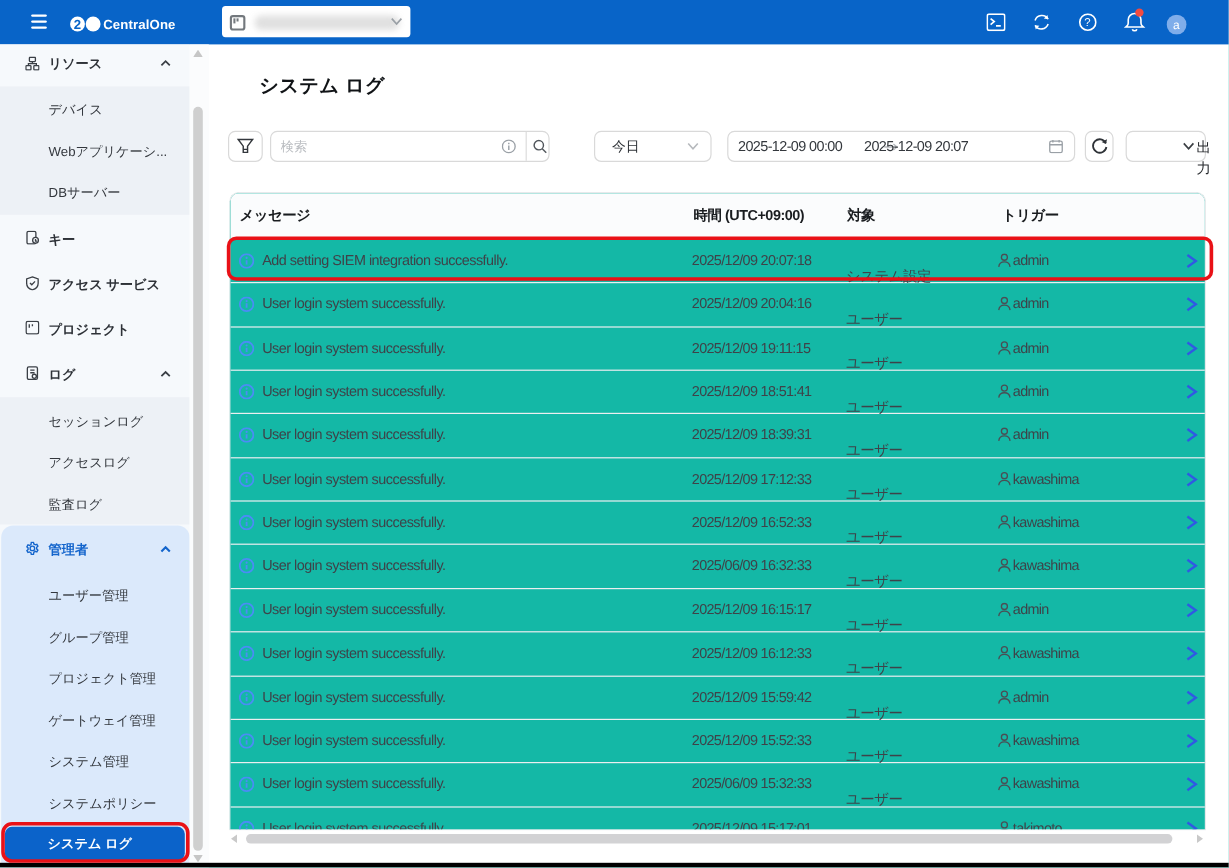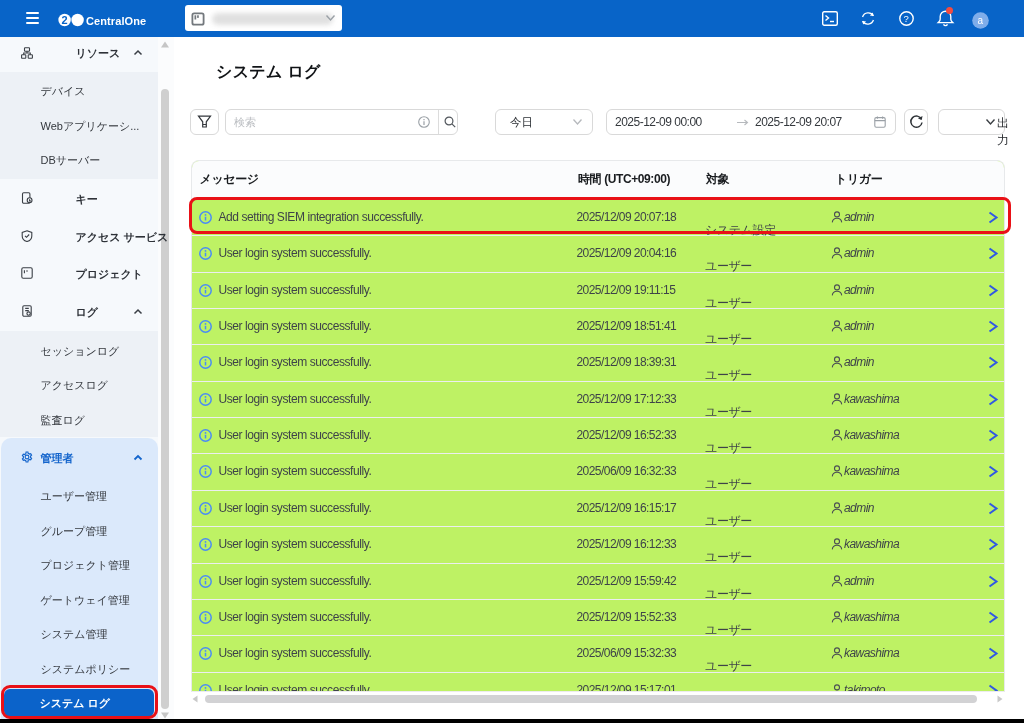--- a/index.html
+++ b/index.html
@@ -11,43 +11,43 @@
 .hamb { position:absolute; left:26px; top:12px; width:13px; height:13px; }
 .hamb div { position:absolute; left:0; width:13px; height:2px; background:#fff; border-radius:1px; }
 .logotxt { position:absolute; left:86px; top:14.5px; color:#fff; font-size:11px; font-weight:bold; letter-spacing:0.1px; }
 .projdd { position:absolute; left:185px; top:5px; width:157px; height:26px; background:#fff; border-radius:3px; }
 .blurblob { position:absolute; left:27px; top:7.5px; width:121px; height:12px; background:#e0e0e0; border-radius:6px; filter:blur(2.5px); }
 
 .side { position:absolute; left:0; top:37px; width:158px; height:686px; background:#f6f9fc; }
 .blk { position:absolute; left:0; width:158px; background:#edf1f6; }
 .adminblk { position:absolute; left:1px; top:401px; width:157px; height:282px; background:#dbe9fb; border-radius:10px 10px 0 0; }
 .sitem { position:absolute; left:40.5px; font-size:11px; color:#33373d; white-space:nowrap; }
-.sitem.b { font-weight:bold; color:#2e3238;margin-left:35px; }
+.sitem.b { font-weight:bold; color:#2e3238; }
 .sitem.blue { color:#1465cc; font-weight:bold; }
 .selitem { position:absolute; left:4px; top:689px; width:150px; height:27.5px; background:#0b63ca; border-radius:6px; }
 .selitem span { position:absolute; left:35.5px; top:7px; color:#fff; font-weight:bold; font-size:11px; }
 .sideanno { position:absolute; left:1px; top:685px; width:157px; height:34px; border:3.5px solid #e91117; border-radius:9px; z-index:5; }
 .sicon { position:absolute; left:21px; width:12px; height:12px; }
 .scaret { position:absolute; left:133px; width:10px; height:10px; }
 
 .strack { position:absolute; left:158px; top:37px; width:16px; height:686px; background:#fbfcfd; }
 .sthumb { position:absolute; left:161px; top:89px; width:8px; height:620px; background:#cfcfcf; border-radius:4px; }
 
 .title { position:absolute; left:216px; top:62px; font-size:16px; font-weight:bold; color:#101316; letter-spacing:0.3px; }
 .ctl { position:absolute; top:109px; height:26px; border:1px solid #d9d9d9; border-radius:6px; background:#fff; }
 .ph { color:#b9bcc0; }
-.tbl { position:absolute; left:191px; top:160px; width:814px; height:532px; border:1px solid #e7e9eb; border-bottom:1px solid #ececee; border-radius:8px 8px 0 0; overflow:hidden; background:#bef264; }
+.tbl { position:absolute; left:191px; top:160px; width:814px; height:532px; border:1px solid #e7e9eb; border-bottom:1px solid #ececee; border-radius:8px 8px 0 0; overflow:hidden; background:#14b8a6; }
 .thead { position:absolute; left:0; top:0; width:815px; height:38px; background:#fbfcfd; border-bottom:1px solid #e4e6e9; }
 .th { position:absolute; top:10px; font-size:12px; font-weight:bold; color:#191c1f; letter-spacing:-0.4px; }
 .row { position:absolute; left:0; width:815px; height:36.35px; }
 .dv { position:absolute; left:0; width:815px; height:1px; background:#eceef0; }
 .msg { position:absolute; left:26.5px; top:11px; font-size:12px; color:#3e4349; letter-spacing:-0.42px; }
 .tm { position:absolute; left:384.5px; top:11px; font-size:12px; color:#3e4349; letter-spacing:-0.55px;text-align:right; }
 .tg { position:absolute; left:513px; top:11px; font-size:12px; color:#3e4349; letter-spacing:-0.4px;margin-top:12px; }
-.nm { position:absolute; left:652px; top:11px; font-size:12px; color:#3e4349; letter-spacing:-0.55px;font-style:italic; }
+.nm { position:absolute; left:652px; top:11px; font-size:12px; color:#3e4349; letter-spacing:-0.55px; }
 .info { position:absolute; left:7px; top:12px; width:13px; height:13px; }
 .pers { position:absolute; left:639px; top:12px; width:12px; height:12px; }
 .chev { position:absolute; left:795px; top:12px; width:12px; height:13px; }
 .rowanno { position:absolute; left:188.5px; top:197px; width:822px; height:37px; border:3.5px solid #e91117; border-radius:8px; z-index:6; }
 
 .htrack { position:absolute; left:191px; top:693px; width:815px; height:13px; background:#fff; }
 .hthumb { position:absolute; left:205px; top:695px; width:772px; height:7.5px; background:#d2d2d4; border-radius:4px; }
 .blackbar { position:absolute; left:0; top:719px; width:1024px; height:4px; background:#000; }
 </style>
 </head>
@@ -211,21 +211,21 @@
 <div class="ctl" style="left:495px; width:98px;"></div>
 <div class="abs" style="left:510px; top:115px; font-size:11.5px; color:#2b2f34;">今日</div>
 <svg class="abs" style="left:572px;top:118px" width="11" height="8" viewBox="0 0 11 8">
     <path d="M1.5 1.5 L5.5 6 L9.5 1.5" fill="none" stroke="#b6b9bd" stroke-width="1.3"></path>
   </svg>
 <div class="ctl" style="left:606px; width:290px;"></div>
 <div class="abs" style="left:615px; top:115px; font-size:12px; color:#34383d; letter-spacing:-0.5px;">2025-12-09 00:00</div>
 <svg class="abs" style="left:736px;top:119px" width="13" height="7" viewBox="0 0 13 7">
     <path d="M1 3.5 H11 M8.5 1 L11.5 3.5 L8.5 6" fill="none" stroke="#b6b9bd" stroke-width="1.1"></path>
   </svg>
-<div class="abs" style="left:755px; top:115px; font-size:12px; color:#34383d; letter-spacing:-0.5px;">2025-12-09 20:07</div>
+<div class="abs" style="left:720px; top:115px; font-size:12px; color:#34383d; letter-spacing:-0.5px;">2025-12-09 20:07</div>
 <svg class="abs" style="left:874px;top:116px" width="12" height="12" viewBox="0 0 12 12">
     <g fill="none" stroke="#9aa0a6" stroke-width="1.1">
       <rect x="0.8" y="1.6" width="10.4" height="9.6" rx="1.4"></rect>
       <path d="M3.4 0.6 V2.8 M8.6 0.6 V2.8 M0.8 4.6 H11.2"></path>
     </g>
   </svg>
 <div class="ctl" style="left:904px; width:24px;"></div>
 <svg class="abs" style="left:909px;top:114px" width="15" height="16" viewBox="0 0 15 16">
     <path d="M12.5 5.2 A5.6 5.6 0 1 0 13 8.5" fill="none" stroke="#2e3237" stroke-width="1.5"></path>
     <path d="M13.5 2 L12.7 6 L9 4.4 Z" fill="#2e3237"></path>

